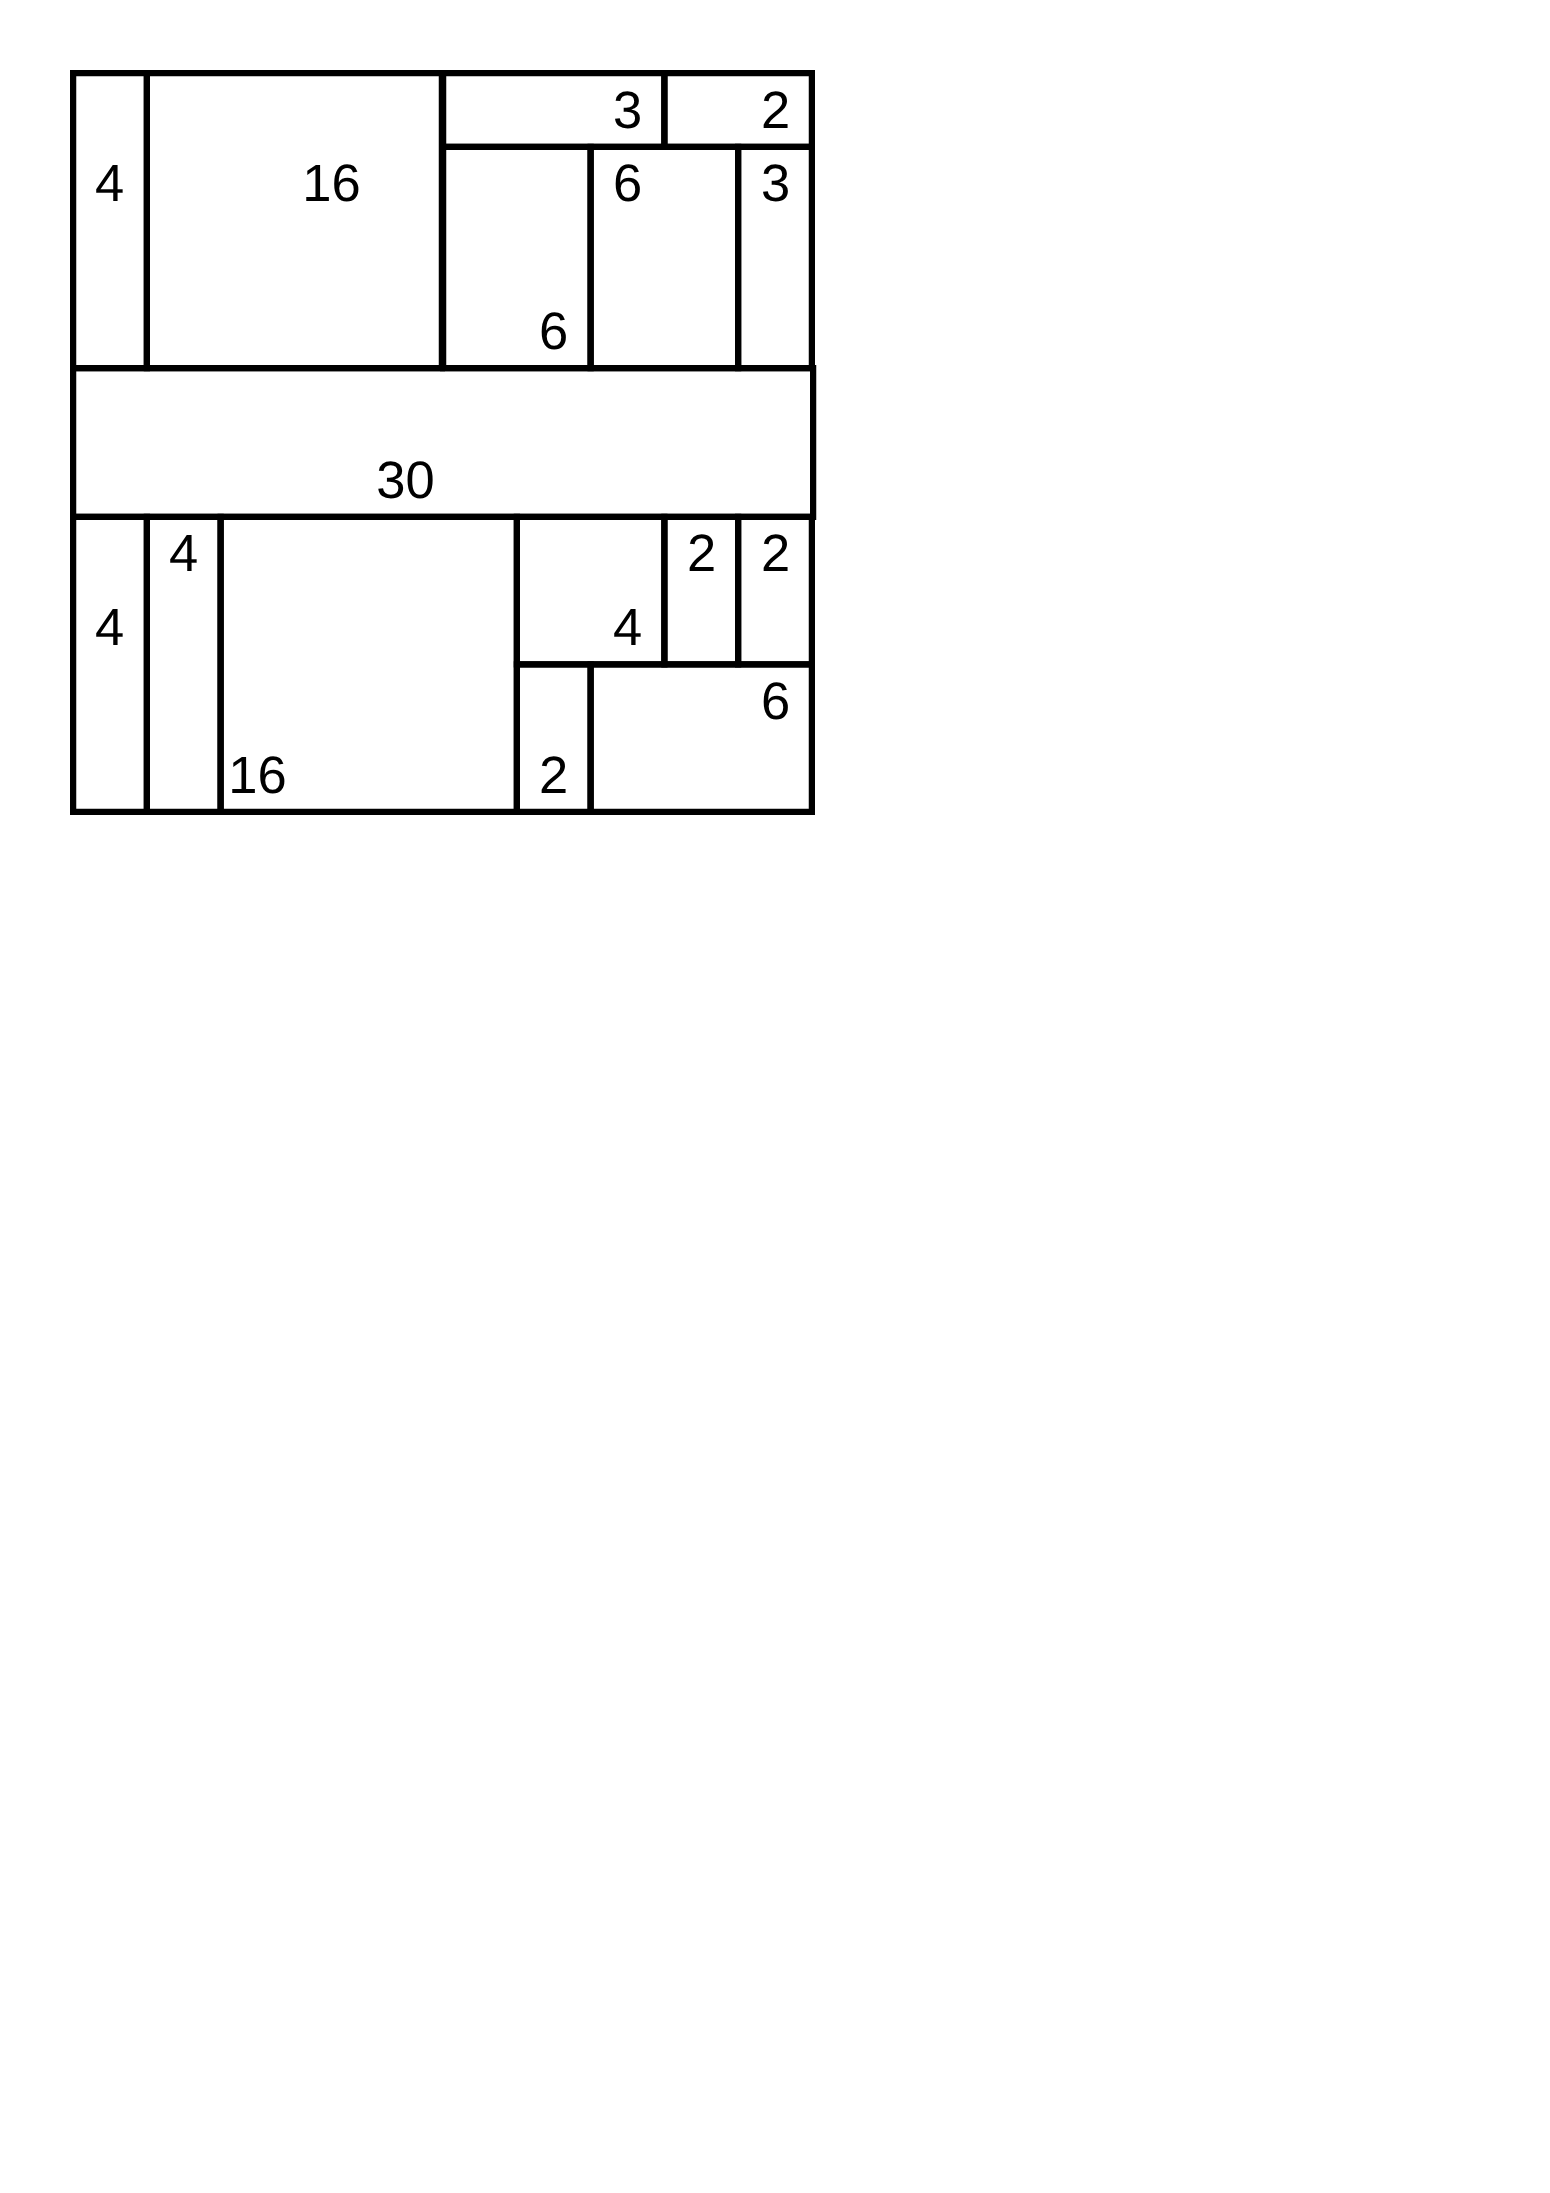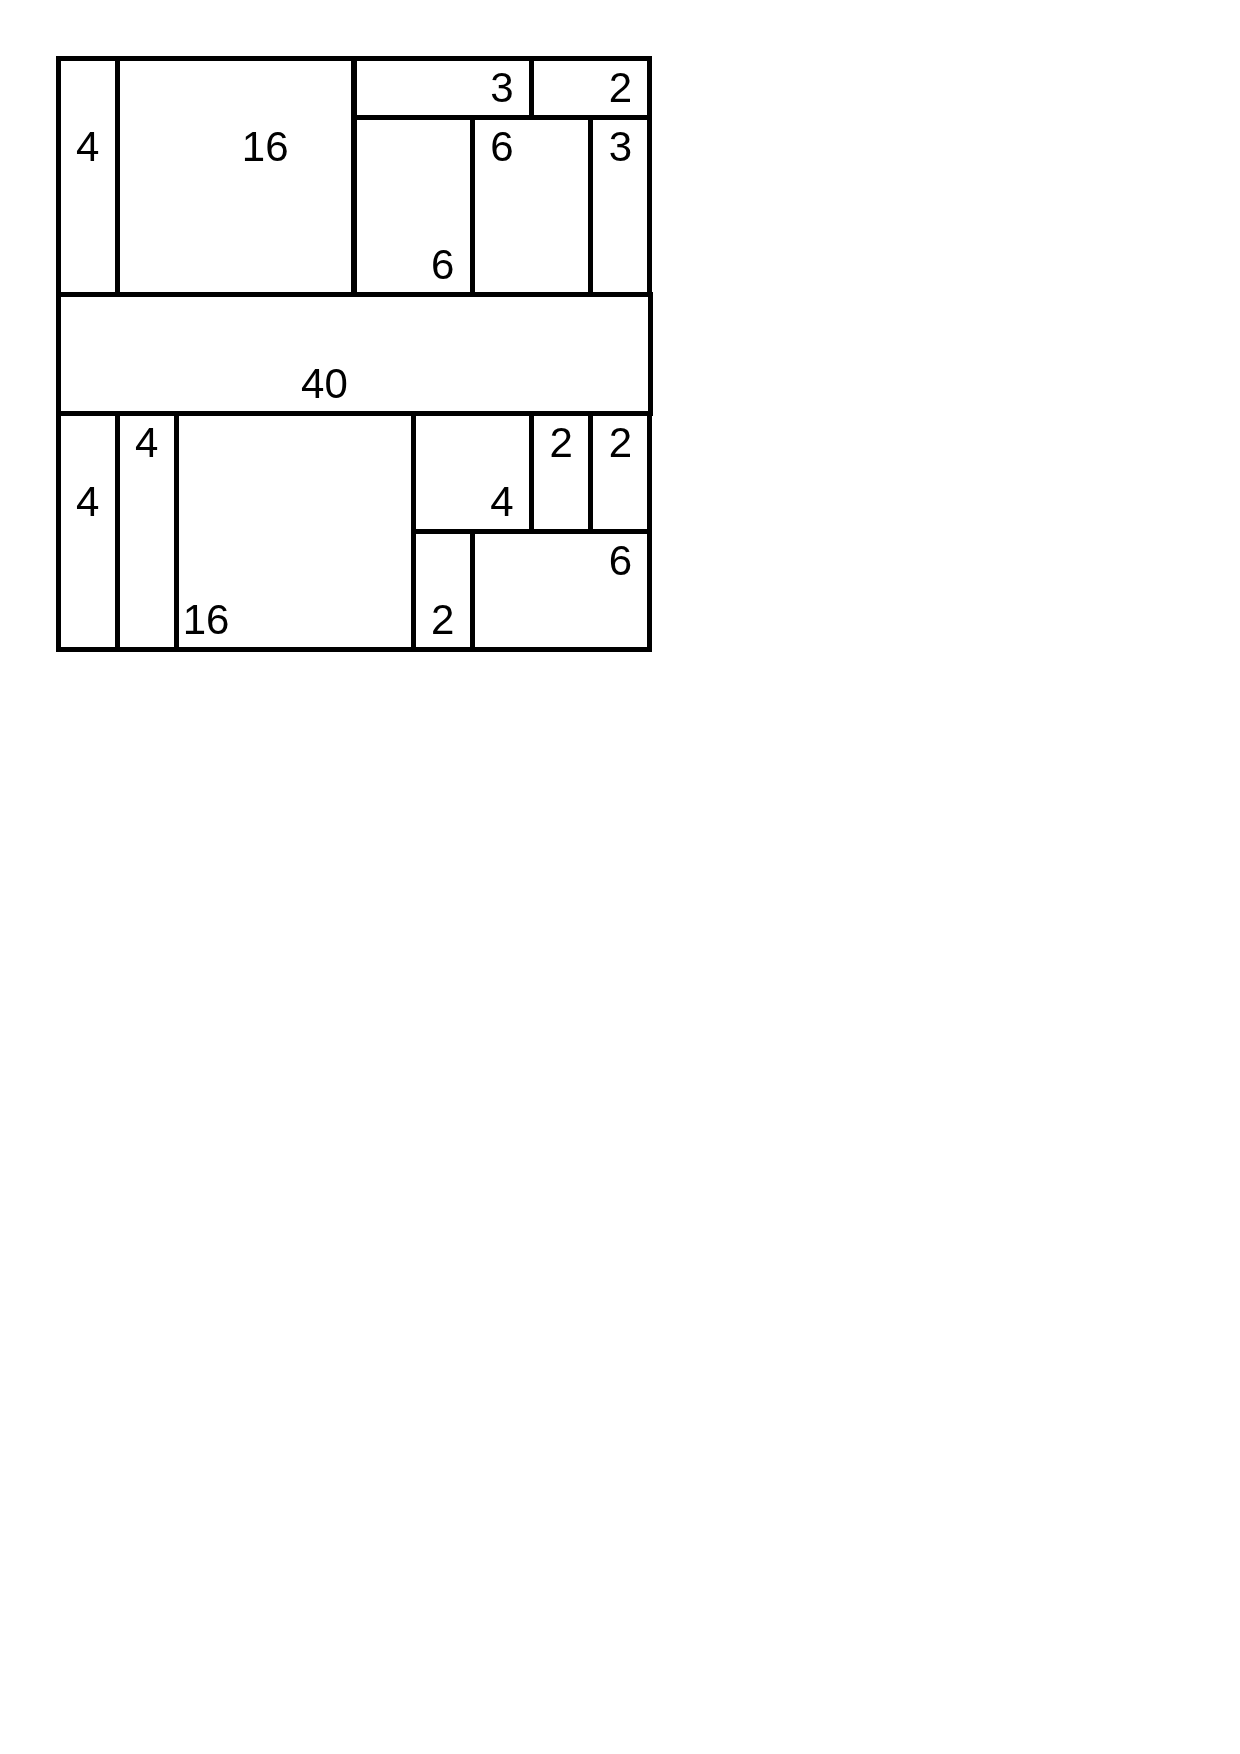--- a/index.html
+++ b/index.html
@@ -57,21 +57,21 @@
       <span class="lbl" style="left: 502px; top: 87.6px; font-size: 42px; color: rgb(0, 0, 0);">3</span>
       <div class="rect" style="left: 529.1px; top: 55.5px; width: 123.4px; height: 64.2px; border-width: 5px; border-color: rgb(0, 0, 0);"></div>
       <span class="lbl" style="left: 620.4px; top: 87.6px; font-size: 42px; color: rgb(0, 0, 0);">2</span>
       <div class="rect" style="left: 351.5px; top: 114.7px; width: 123.4px; height: 182.6px; border-width: 5px; border-color: rgb(0, 0, 0);"></div>
       <span class="lbl" style="left: 442.8px; top: 265.2px; font-size: 42px; color: rgb(0, 0, 0);">6</span>
       <div class="rect" style="left: 469.9px; top: 114.7px; width: 123.4px; height: 182.6px; border-width: 5px; border-color: rgb(0, 0, 0);"></div>
       <span class="lbl" style="left: 502px; top: 146.8px; font-size: 42px; color: rgb(0, 0, 0);">6</span>
       <div class="rect" style="left: 588.3px; top: 114.7px; width: 64.2px; height: 182.6px; border-width: 5px; border-color: rgb(0, 0, 0);"></div>
       <span class="lbl" style="left: 620.4px; top: 146.8px; font-size: 42px; color: rgb(0, 0, 0);">3</span>
       <div class="rect" style="left: 55.5px; top: 292.3px; width: 597px; height: 123.4px; border-width: 5px; border-color: rgb(0, 0, 0);"></div>
-      <span class="lbl" style="left: 324.4px; top: 383.6px; font-size: 42px; color: rgb(0, 0, 0);">40</span>
+      <span class="lbl" style="left: 324.4px; top: 383.6px; font-size: 42px; color: rgb(0, 0, 0);">30</span>
       <div class="rect" style="left: 55.5px; top: 410.7px; width: 64.2px; height: 241.8px; border-width: 5px; border-color: rgb(0, 0, 0);"></div>
       <span class="lbl" style="left: 87.6px; top: 502px; font-size: 42px; color: rgb(0, 0, 0);">4</span>
       <div class="rect" style="left: 114.7px; top: 410.7px; width: 64.2px; height: 241.8px; border-width: 5px; border-color: rgb(0, 0, 0);"></div>
       <span class="lbl" style="left: 146.8px; top: 442.8px; font-size: 42px; color: rgb(0, 0, 0);">4</span>
       <div class="rect" style="left: 173.9px; top: 410.7px; width: 241.8px; height: 241.8px; border-width: 5px; border-color: rgb(0, 0, 0);"></div>
       <span class="lbl" style="left: 206px; top: 620.4px; font-size: 42px; color: rgb(0, 0, 0);">16</span>
       <div class="rect" style="left: 410.7px; top: 410.7px; width: 123.4px; height: 123.4px; border-width: 5px; border-color: rgb(0, 0, 0);"></div>
       <span class="lbl" style="left: 502px; top: 502px; font-size: 42px; color: rgb(0, 0, 0);">4</span>
       <div class="rect" style="left: 529.1px; top: 410.7px; width: 64.2px; height: 123.4px; border-width: 5px; border-color: rgb(0, 0, 0);"></div>
       <span class="lbl" style="left: 561.2px; top: 442.8px; font-size: 42px; color: rgb(0, 0, 0);">2</span>

